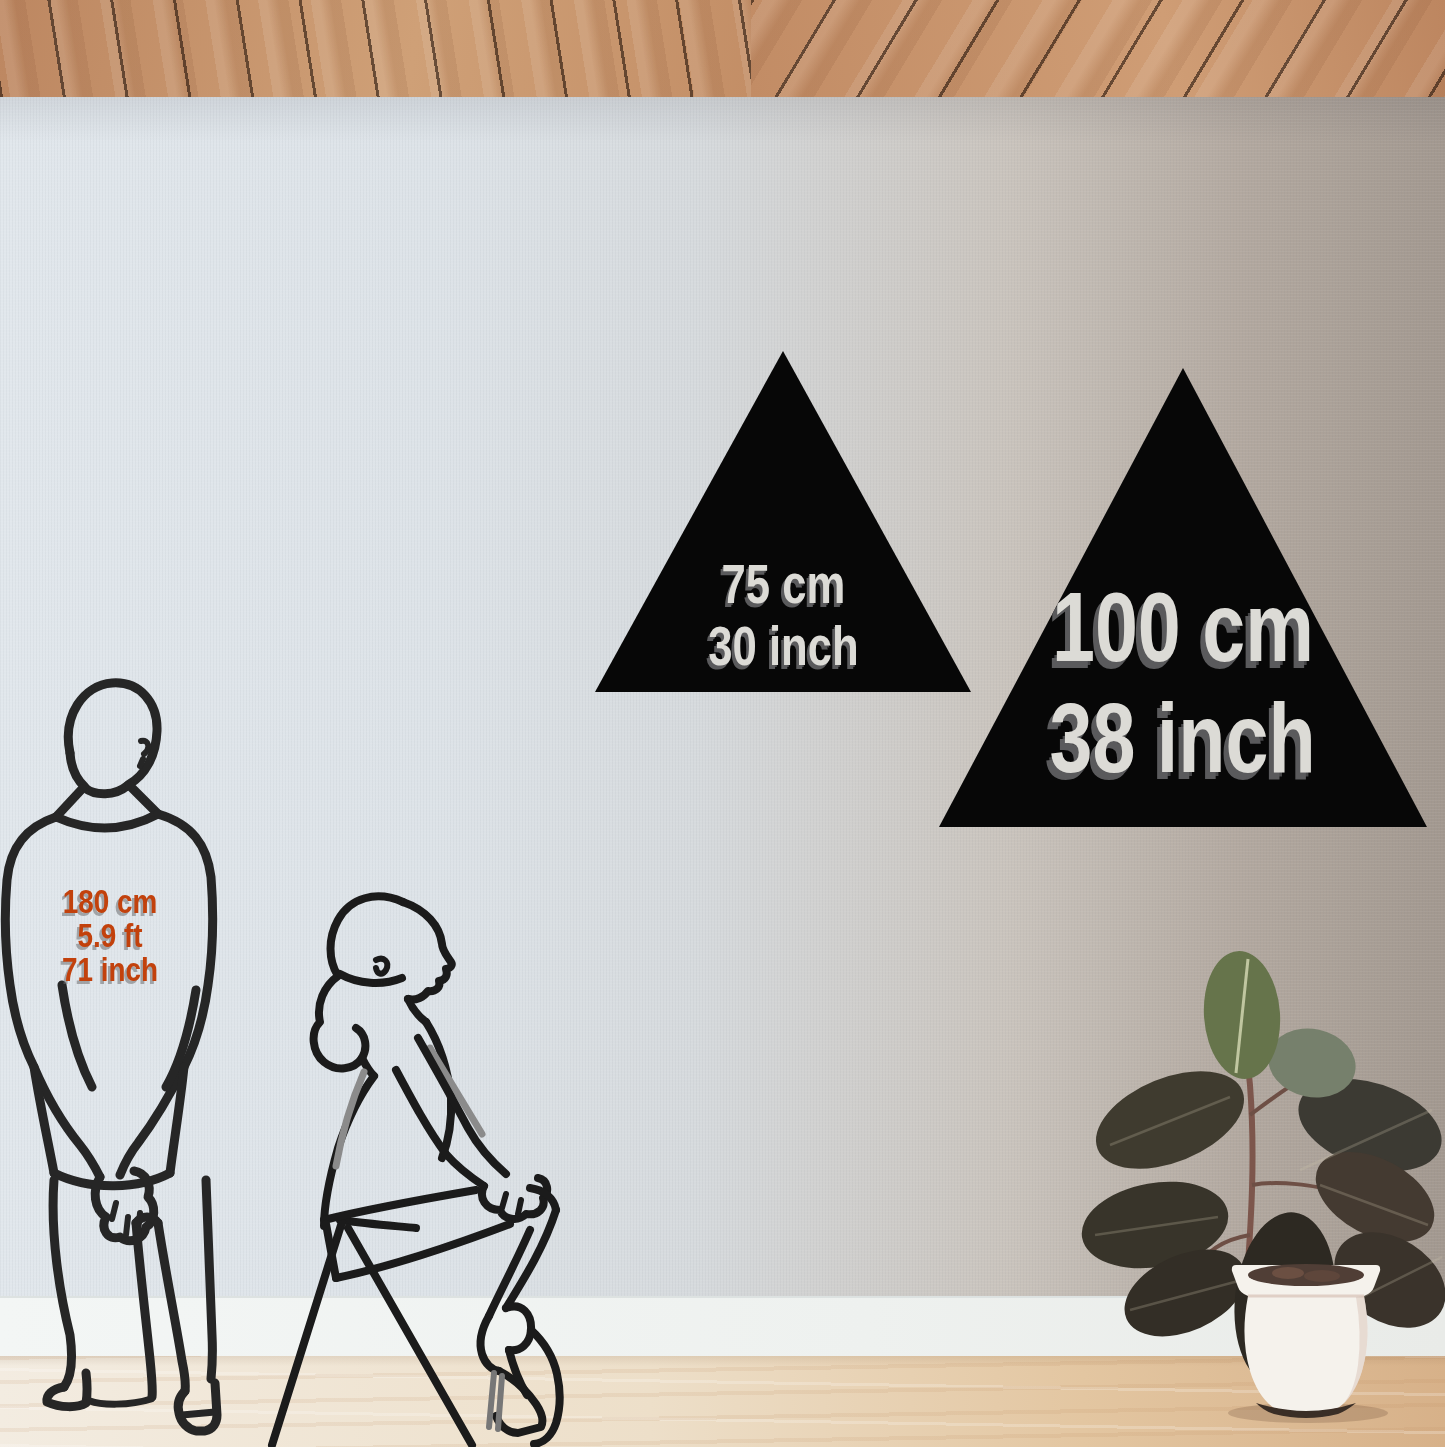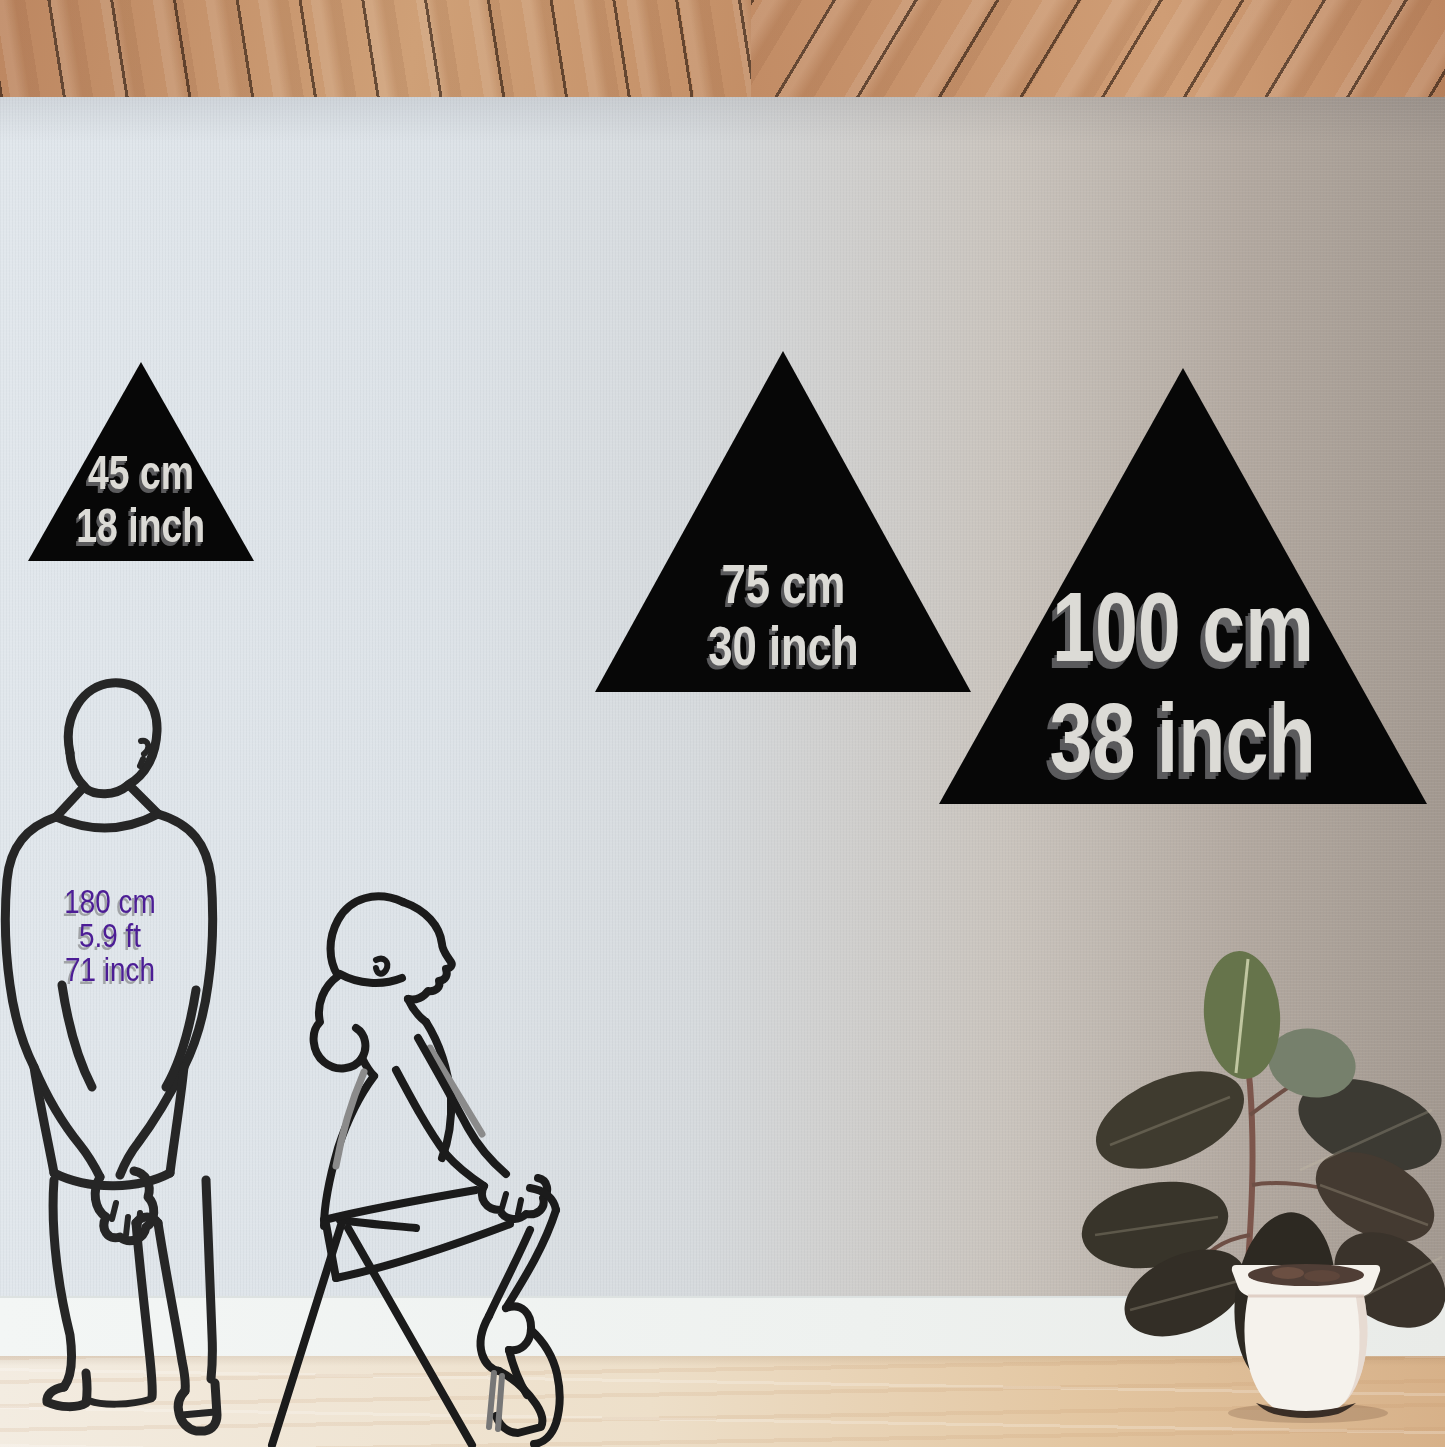--- a/index.html
+++ b/index.html
@@ -60,36 +60,36 @@
   
   .tri{
     position:absolute;
     background:#070707;
     clip-path:polygon(50% 0,100% 100%,0 100%);
     display:flex;flex-direction:column;justify-content:flex-end;align-items:center;
   }
   .tri-1{left:28px;top:362px;width:226px;height:191px;padding-bottom:8px;font-size:48px;}
   .tri-2{left:282px;top:366px;width:295px;height:258px;padding-bottom:18px;font-size:60px;}
   .tri-3{left:595px;top:351px;width:376px;height:327px;padding-bottom:14px;font-size:56px;}
-  .tri-4{left:939px;top:368px;width:488px;height:426px;padding-bottom:10px;font-size:99px;}
+  .tri-4{left:939px;top:368px;width:488px;height:426px;padding-bottom:33px;font-size:99px;}
   .tri-line{
     display:block;
     color:#dcdbd6;
     font-weight:700;
     line-height:1.12;
     letter-spacing:0px;
     transform:scaleX(.78);
     transform-origin:center;
     text-shadow:-0.065em 0.075em 0 #5a5a5c, -0.03em 0.04em 0 #454547;
     white-space:nowrap;
   }
   
   .person-label{
     position:absolute;left:48px;top:884px;width:124px;
-    text-align:center;color:#4c1d95;font-weight:400;
+    text-align:center;color:#c2410c;font-weight:700;
   }
   .person-label .line{
     display:block;font-size:34px;line-height:1.0;
     transform:scaleX(.82);transform-origin:center;
     text-shadow:-3px 3px 0 rgba(110,110,112,.55);
     white-space:nowrap;
   }
   
   .fig{position:absolute;}
   .fig svg{display:block;overflow:visible;}
@@ -101,24 +101,20 @@
 
   <div class="ceiling">
     <div class="ceiling-half ceiling-left"></div>
     <div class="ceiling-half ceiling-right"></div>
   </div>
 
   <div class="wall"></div>
   <div class="baseboard"></div>
   <div class="floor"></div>
 
-  <div class="tri tri-1">
-    <span class="tri-line">45 cm</span>
-    <span class="tri-line">18 inch</span>
-  </div>
   <div class="tri tri-3">
     <span class="tri-line">75 cm</span>
     <span class="tri-line">30 inch</span>
   </div>
   <div class="tri tri-4">
     <span class="tri-line">100 cm</span>
     <span class="tri-line">38 inch</span>
   </div>
 
   <div class="fig" style="left:0;top:675px;">

